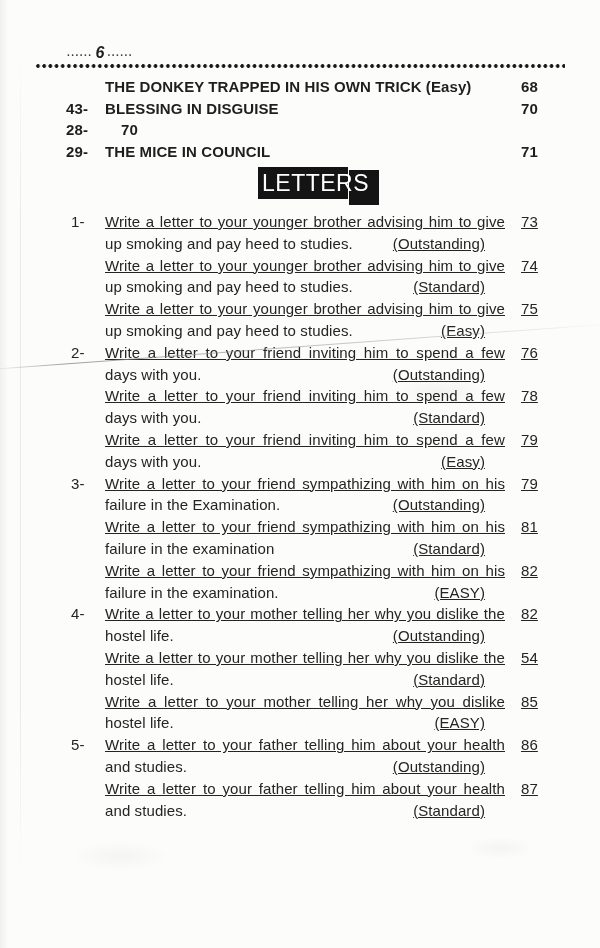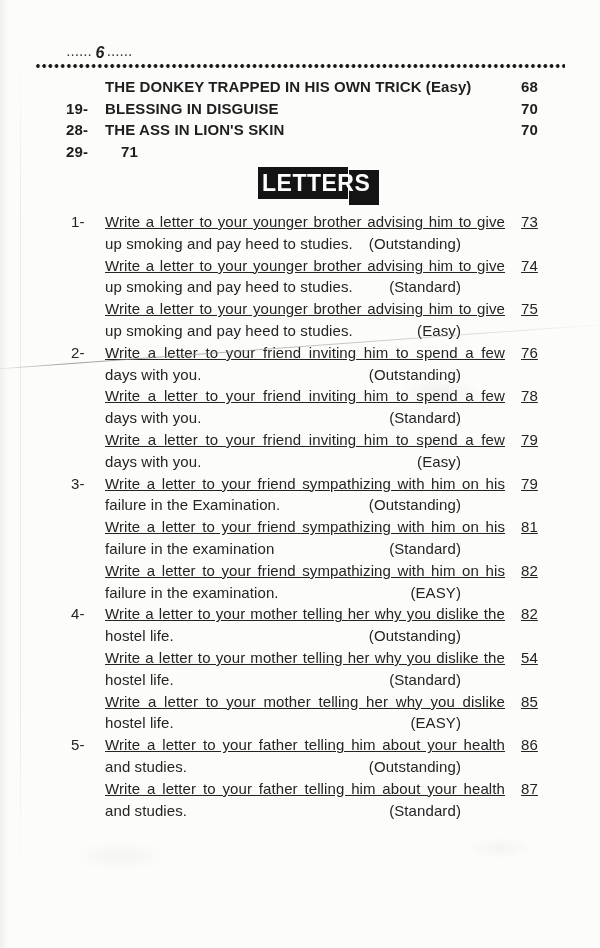--- a/index.html
+++ b/index.html
@@ -55,33 +55,33 @@
   .toc-num{width:70px;padding-left:31px;box-sizing:border-box;}
   .toc-title{flex:1;white-space:nowrap;}
   .toc-page{width:60px;padding-left:16px;box-sizing:border-box;}
 
   
   .banner-wrap{position:relative;width:121px;height:40px;margin:3px 0 4px 223px;}
   .blk-main{position:absolute;left:0;top:0;width:90px;height:32px;background:#141414;}
   .blk-right{position:absolute;left:91px;top:3px;width:30px;height:35px;background:#141414;}
   .banner-text{
     position:absolute;left:4px;top:3px;width:114px;
-    color:#ffffff;font-weight:bold;font-size:23px;letter-spacing:.5px;
+    color:#ffffff;font-weight:normal;font-size:23px;letter-spacing:.5px;
   }
 
   
   .letters{font-size:15px;line-height:21.8px;color:#242424;letter-spacing:.1px;}
   .group{display:flex;}
   .gnum{width:70px;padding-left:36px;box-sizing:border-box;}
   .gentries{flex:1;}
   .l1{display:flex;align-items:flex-end;height:21.8px;text-decoration:underline;}
   .l1-text{flex:1;text-align:justify;text-align-last:justify;white-space:nowrap;overflow:hidden;}
   .l1-page{width:60px;padding-left:16px;box-sizing:border-box;margin-top:22px;}
   .l2{display:flex;align-items:baseline;height:21.8px;}
-  .l2-level{margin-left:auto;margin-right:104px;}
+  .l2-level{margin-left:auto;margin-right:80px;text-decoration:underline;}
 </style>
 </head>
 <body>
 
 <div class="page">
 
   <div class="crease-h"></div>
   <div class="crease-v"></div>
 
   <div class="hdr">
@@ -89,31 +89,31 @@
   </div>
   <div class="dotted-rule"></div>
 
   <div class="toc">
     <div class="toc-row">
       <span class="toc-num"></span>
       <span class="toc-title">THE DONKEY TRAPPED IN HIS OWN TRICK (Easy)</span>
       <span class="toc-page">68</span>
     </div>
     <div class="toc-row">
-      <span class="toc-num">19-</span>
+      <span class="toc-num">43-</span>
       <span class="toc-title">BLESSING IN DISGUISE</span>
       <span class="toc-page">70</span>
     </div>
     <div class="toc-row">
       <span class="toc-num">28-</span>
-      <span class="toc-title">THE ASS IN LION'S SKIN</span>
       <span class="toc-page">70</span>
     </div>
     <div class="toc-row">
       <span class="toc-num">29-</span>
+      <span class="toc-title">THE MICE IN COUNCIL</span>
       <span class="toc-page">71</span>
     </div>
   </div>
 
   <div class="banner-wrap">
     <span class="blk-main"></span>
     <span class="blk-right"></span>
     <span class="banner-text">LETTERS</span>
   </div>
 

